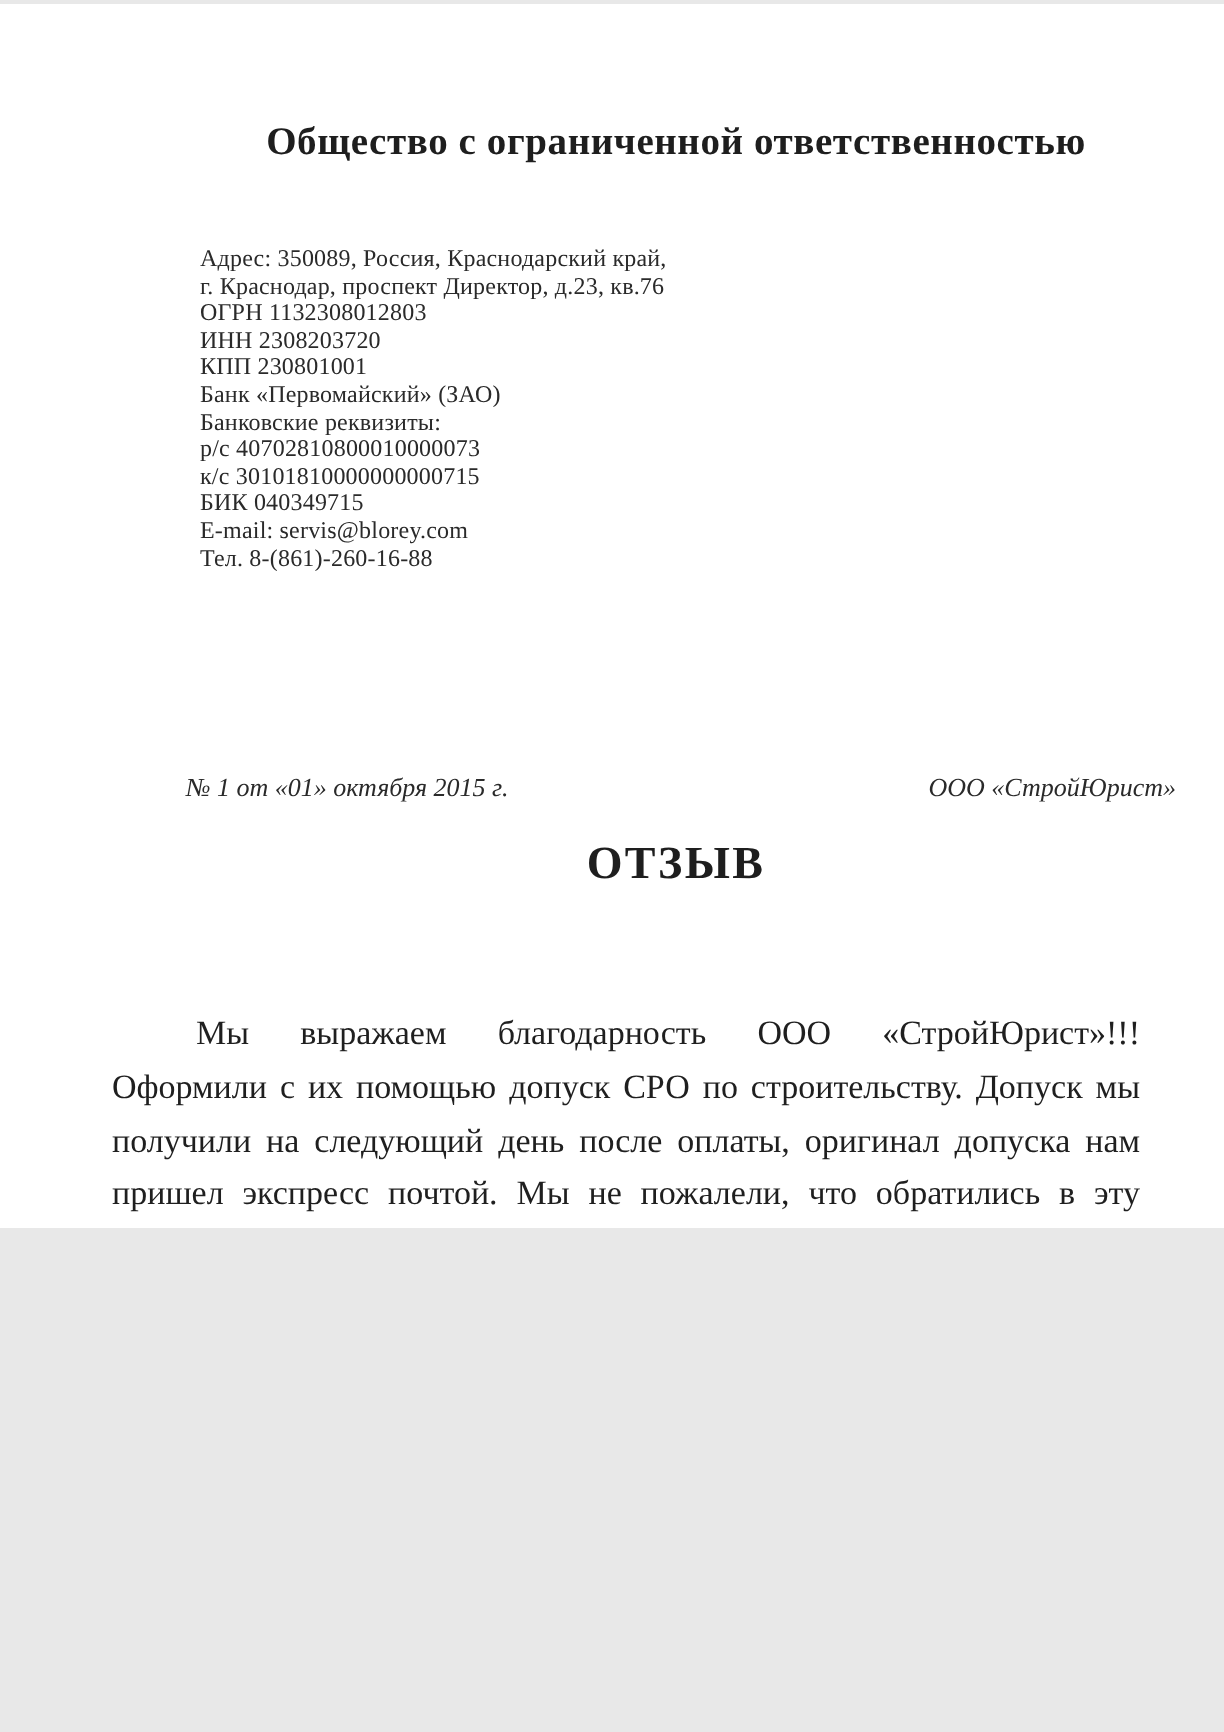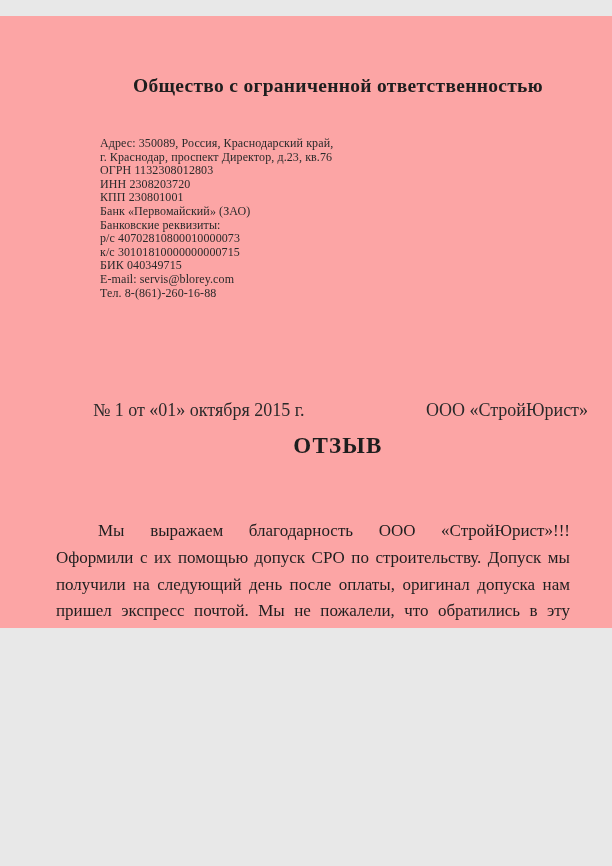--- a/index.html
+++ b/index.html
@@ -1,38 +1,38 @@
 <!DOCTYPE html>
 <html lang="ru"><head>
 <meta charset="utf-8">
 <style>
   html,body{margin:0;padding:0;background:#e8e8e8;}
   .page{
     position:relative;
     width:612px;height:612px;
-    margin:16px auto;
-    background:#fca5a5;
+    margin:2px auto;
+    background:#ffffff;
     font-family:"Liberation Serif", serif;
     color:#222;
     overflow:hidden;
   }
   .company-title{
     position:absolute;left:64px;right:0;top:56px;
     text-align:center;font-weight:bold;
     font-size:19.5px;line-height:28px;letter-spacing:.3px;color:#1e1e1e;
   }
   .company-details{
     position:absolute;left:100px;top:121px;
     font-size:12px;line-height:13.6px;color:#2a2a2a;
     letter-spacing:.1px;
   }
   .ref-row{
     position:absolute;left:93px;right:24px;top:384px;
     display:flex;justify-content:space-between;
-    font-size:18px;color:#2a2a2a;
+    font-size:13px;color:#2a2a2a;font-style:italic;
   }
   .doc-title{
     position:absolute;left:64px;right:0;top:417px;
     text-align:center;font-size:23px;letter-spacing:1.2px;color:#1e1e1e;font-weight:bold;
   }
   .body-text{
     position:absolute;left:56px;top:485px;width:514px;
     font-size:17px;line-height:26.8px;
     text-align:justify;text-indent:42px;
     color:#1f1f1f;word-spacing:1.5px;

